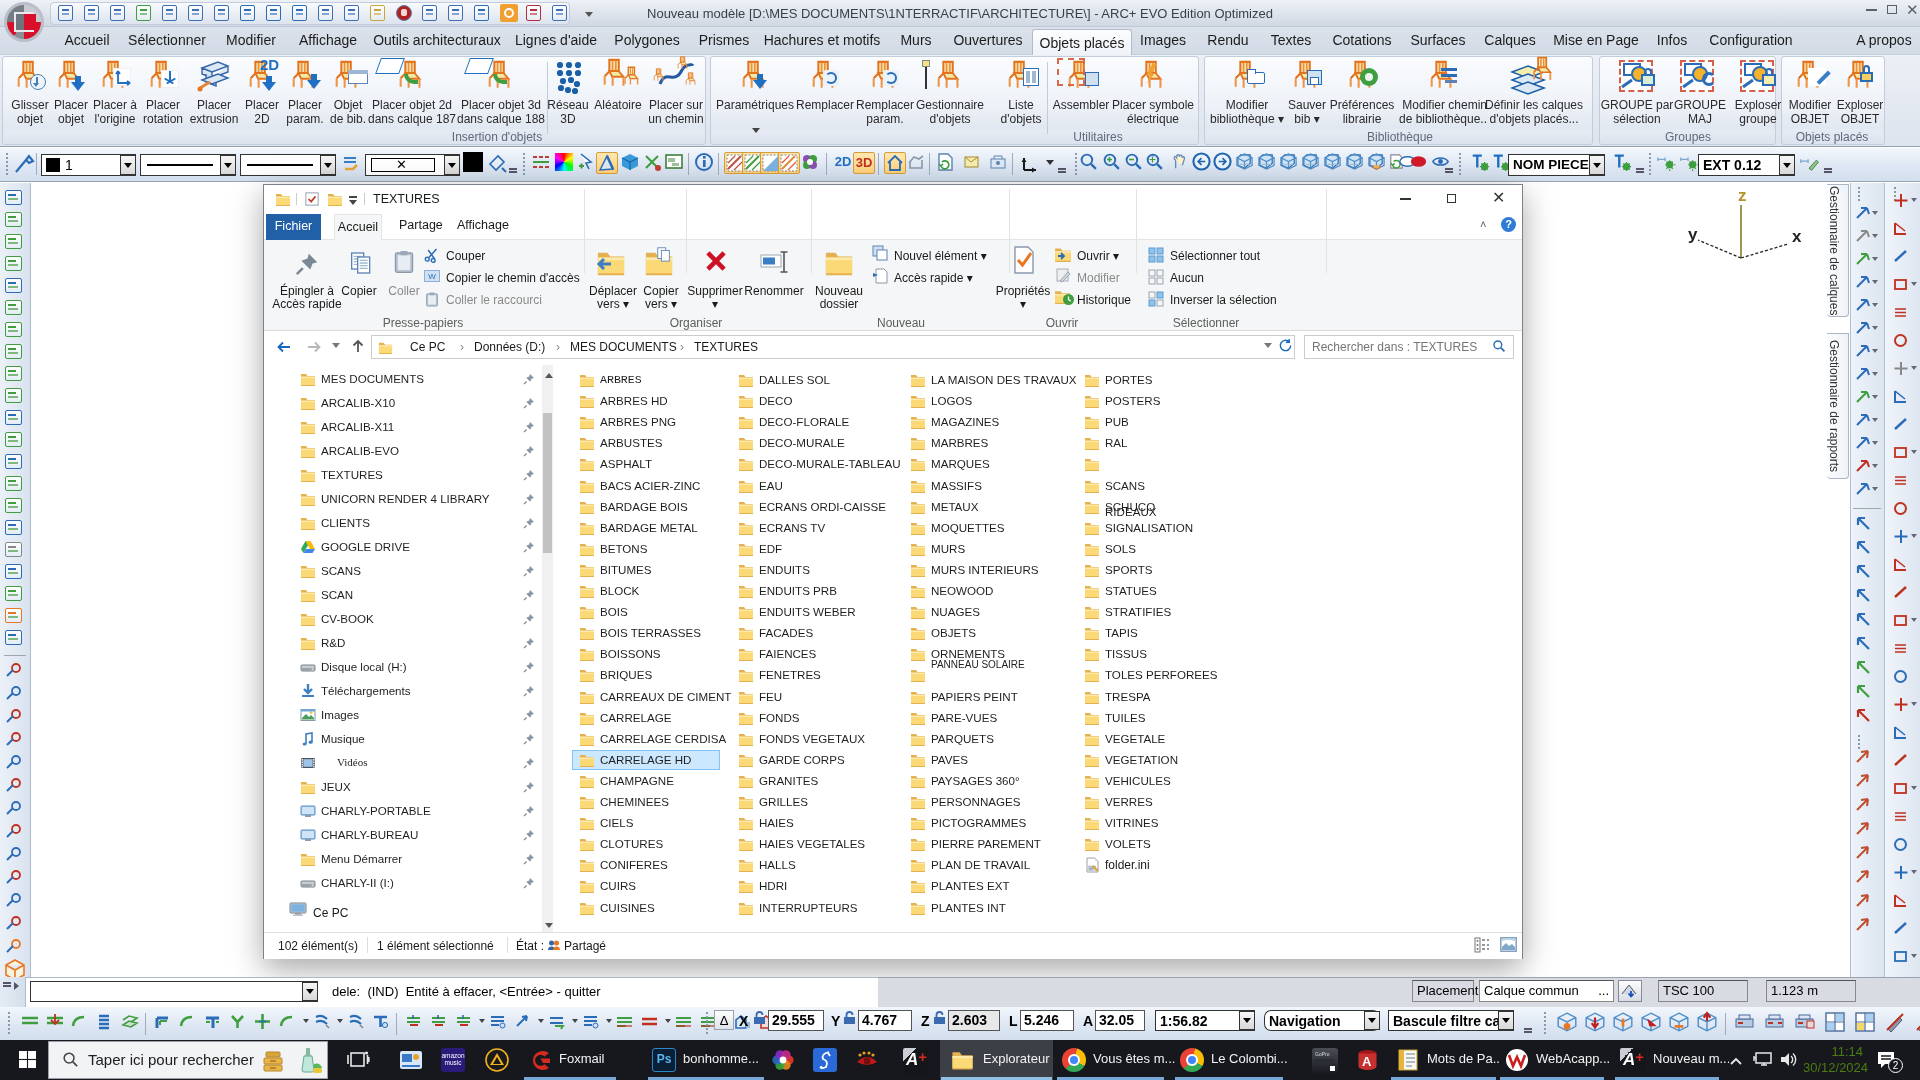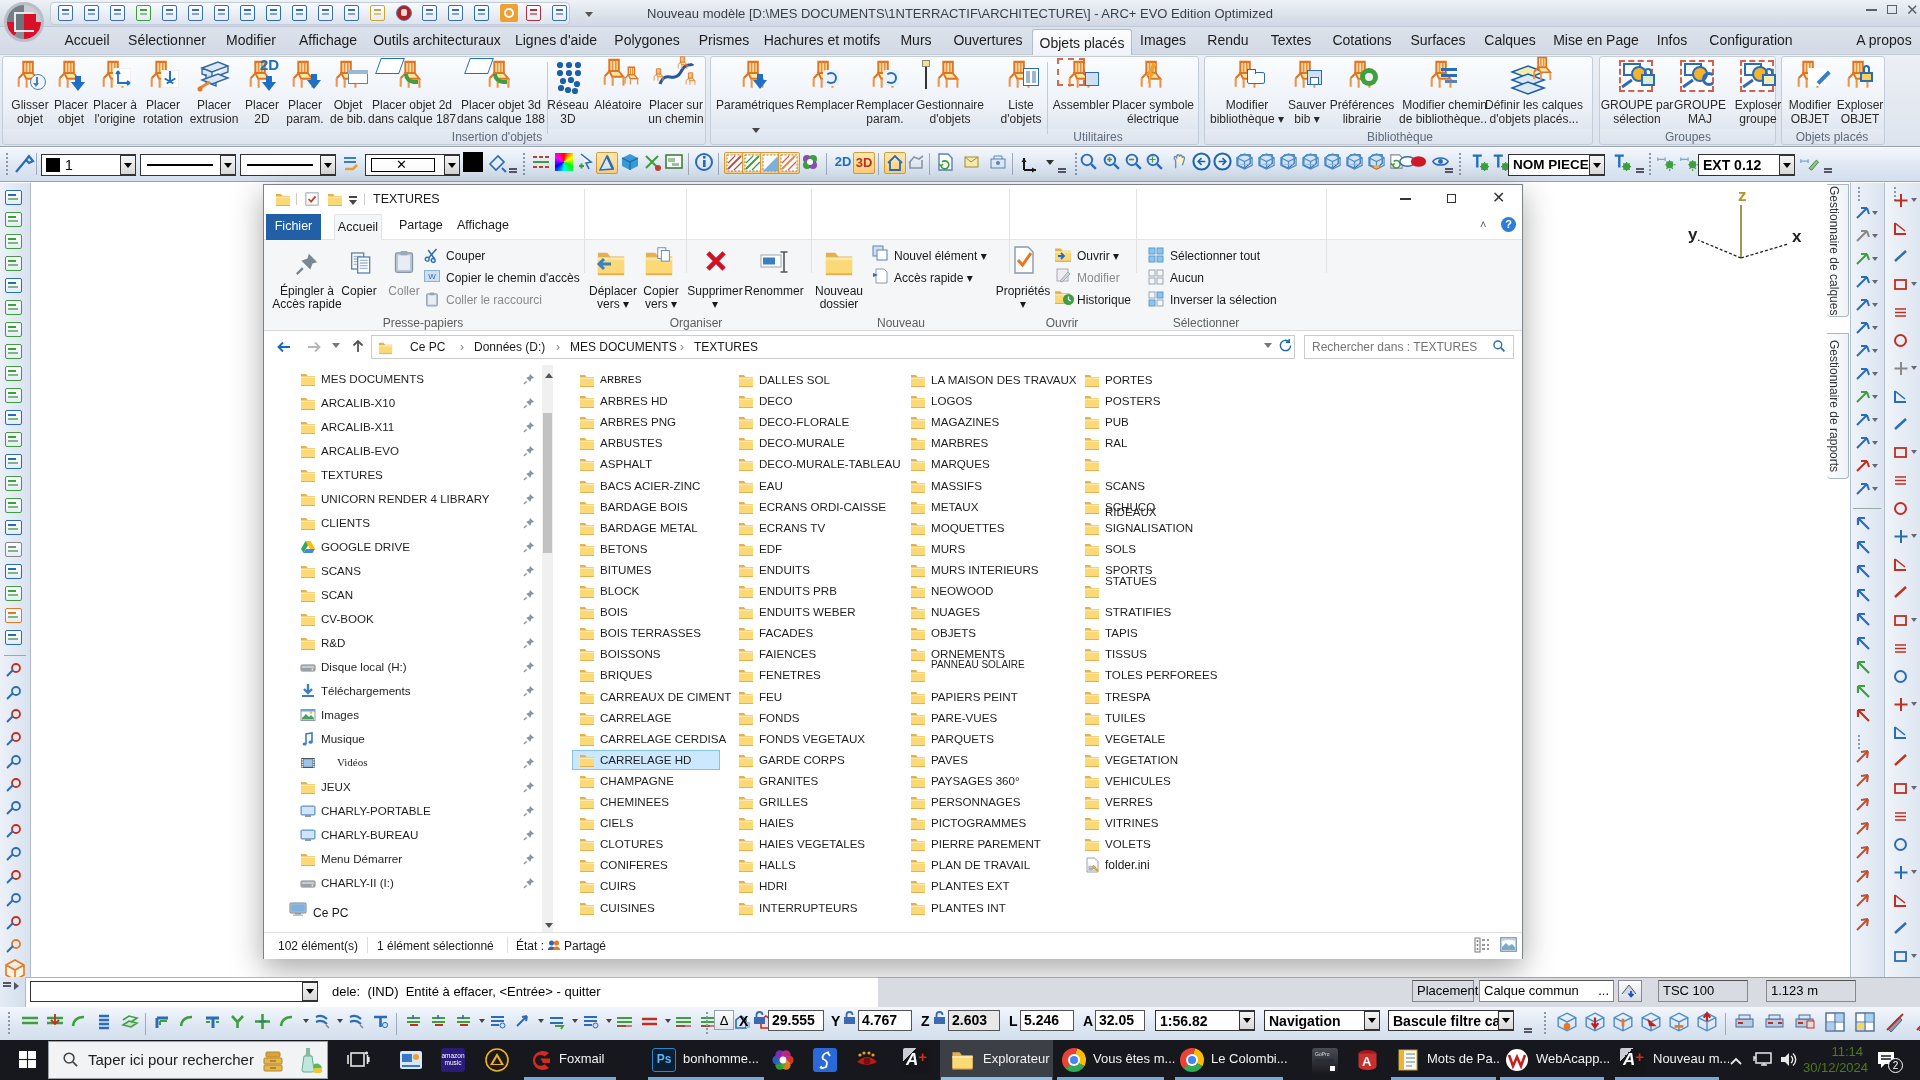--- a/index.html
+++ b/index.html
@@ -1801,21 +1801,21 @@
       <use href="#fold"></use>
     </svg>
 <div class="abs " style="left:841px;top:356.8px;font-size:11.6px;color:#1f1f1f;white-space:nowrap;">SOLS</div>
 <svg class="abs" style="left:820px;top:376.9px" width="16" height="16">
       <use href="#fold"></use>
     </svg>
 <div class="abs " style="left:841px;top:377.9px;font-size:11.6px;color:#1f1f1f;white-space:nowrap;">SPORTS</div>
 <svg class="abs" style="left:820px;top:398px" width="16" height="16">
       <use href="#fold"></use>
     </svg>
-<div class="abs " style="left:841px;top:389px;font-size:11.6px;color:#1f1f1f;white-space:nowrap;">STATUES</div>
+<div class="abs " style="left:841px;top:399px;font-size:11.6px;color:#1f1f1f;white-space:nowrap;">STATUES</div>
 <svg class="abs" style="left:820px;top:419.1px" width="16" height="16">
       <use href="#fold"></use>
     </svg>
 <div class="abs " style="left:841px;top:420.1px;font-size:11.6px;color:#1f1f1f;white-space:nowrap;">STRATIFIES</div>
 <svg class="abs" style="left:820px;top:440.2px" width="16" height="16">
       <use href="#fold"></use>
     </svg>
 <div class="abs " style="left:841px;top:441.2px;font-size:11.6px;color:#1f1f1f;white-space:nowrap;">TAPIS</div>
 <svg class="abs" style="left:820px;top:461.3px" width="16" height="16">
       <use href="#fold"></use>
@@ -2041,21 +2041,21 @@
     </svg></div>
 <div class="abs " style="left:948px;top:1010px;width:52px;height:21px;background:#e8e8e8;border:1px solid #555;font-size:14px;font-weight:bold;padding:1px 0 0 3px;">2.603</div>
 <div class="abs " style="left:1009px;top:1013px;font-size:14px;font-weight:bold;">L</div>
 <div class="abs " style="left:1020px;top:1010px;width:54px;height:21px;background:#fff;border:1px solid #555;font-size:14px;font-weight:bold;padding:1px 0 0 3px;">5.246</div>
 <div class="abs " style="left:1083px;top:1013px;font-size:14px;font-weight:bold;">A</div>
 <div class="abs " style="left:1095px;top:1010px;width:50px;height:21px;background:#fff;border:1px solid #555;font-size:14px;font-weight:bold;padding:1px 0 0 3px;">32.05</div>
 <div class="abs combo" style="left:1155px;top:1010px;width:100px;height:21px;">
     <div class="abs" style="left:4px;top:2px;font-size:14px;font-weight:bold;">1:56.82</div>
     <span class="arr"></span>
   </div>
-<div class="abs combo" style="left:1264px;top:1010px;width:116px;height:21px;">
+<div class="abs combo" style="left:1264px;top:1010px;width:116px;height:21px;border-radius:7px;">
     <div class="abs" style="left:4px;top:2px;font-size:14px;font-weight:bold;">Navigation</div>
     <span class="arr"></span>
   </div>
 <div class="abs combo" style="left:1388px;top:1010px;width:126px;height:21px;">
     <div class="abs" style="left:4px;top:2px;font-size:14px;font-weight:bold;">Bascule filtre ca</div>
     <span class="arr"></span>
   </div>
 <div class="abs " style="left:1524px;top:1028px;width:8px;height:5px;border-top:2px solid #556;border-bottom:2px solid #556;"></div>
 <div class="abs grip" style="left:1544px;top:1012px;"></div>
 <div class="abs" style="left:1556px;top:1011px;"><svg width="22" height="22" viewBox="0 0 20 20">

